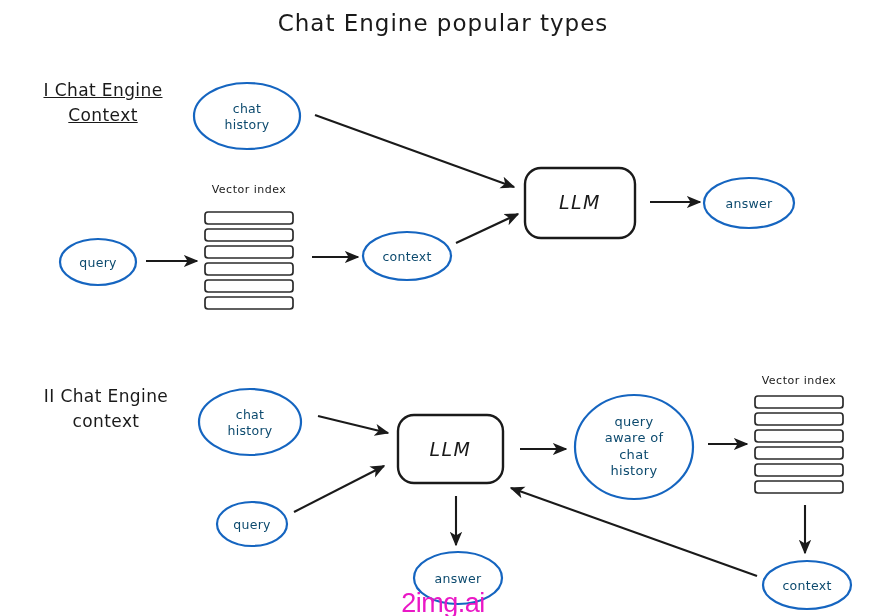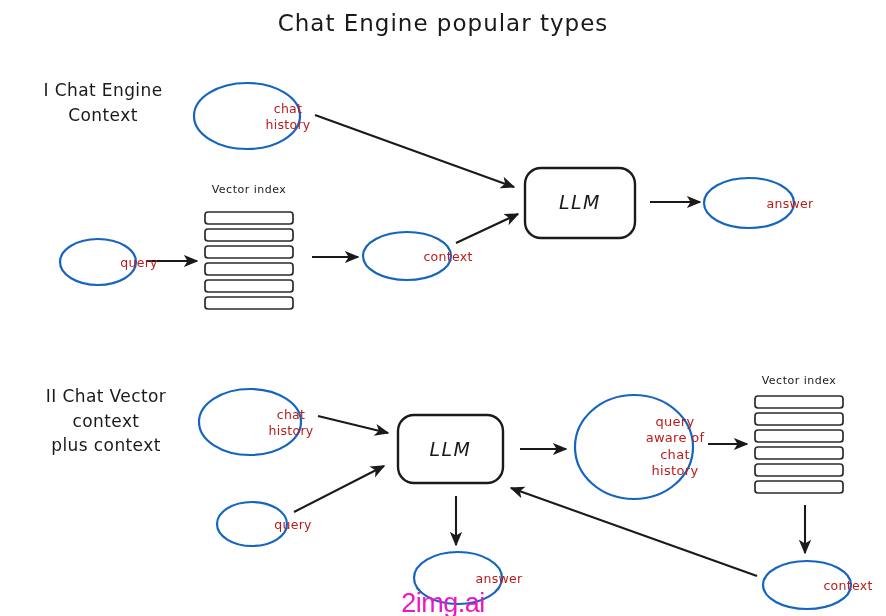--- a/index.html
+++ b/index.html
@@ -43,29 +43,28 @@
     letter-spacing: 1px;
     font-family: "DejaVu Sans", sans-serif;
   }
 
   .section-label {
     font-size: 17px;
     color: #1a1a1a;
     letter-spacing: 0.4px;
     line-height: 1.45;
   }
-  #sec1-label { left: 8px; top: 78px; width: 190px; }
+  #sec1-label { left: 8px; top: 78px; width: 190px; text-decoration: underline; }
   #sec2-label { left: 8px; top: 384px; width: 196px; }
 
   .node-label {
-    color: #b91c1c;
+    color: #0c4a6e;
     font-size: 12.5px;
     line-height: 1.25;
     letter-spacing: 0.3px;
-    padding-left: 41px;
   }
   .node-label.big { font-size: 13px; }
 
   .box-label {
     color: #1a1a1a;
     font-size: 19px;
     letter-spacing: 1.5px;
     font-style: italic;
     text-align: center;
   }
@@ -169,21 +168,21 @@
 <div class="txt node-label" style="left:58px; top:255px; width:80px;">query</div>
 
 <div class="txt index-title" style="left:189px; top:184px; width:120px;">Vector index</div>
 
 <div class="txt node-label" style="left:362px; top:249px; width:90px;">context</div>
 
 <div class="txt box-label" style="left:525px; top:191px; width:110px;">LLM</div>
 
 <div class="txt node-label" style="left:704px; top:196px; width:90px;">answer</div>
 
-<div class="txt section-label" id="sec2-label"><span>II Chat Vector</span><br><span>context</span><br><span>plus context</span></div>
+<div class="txt section-label" id="sec2-label"><span>II Chat Engine</span><br><span>context</span><br></div>
 
 <div class="txt node-label" style="left:200px; top:407px; width:100px;"><span>chat</span><br><span>history</span></div>
 
 <div class="txt node-label" style="left:212px; top:517px; width:80px;">query</div>
 
 <div class="txt box-label" style="left:398px; top:438px; width:105px;">LLM</div>
 
 <div class="txt node-label big" style="left:579px; top:414px; width:110px;"><span>query</span><br><span>aware of</span><br><span>chat</span><br><span>history</span></div>
 
 <div class="txt index-title" style="left:739px; top:375px; width:120px;">Vector index</div>

